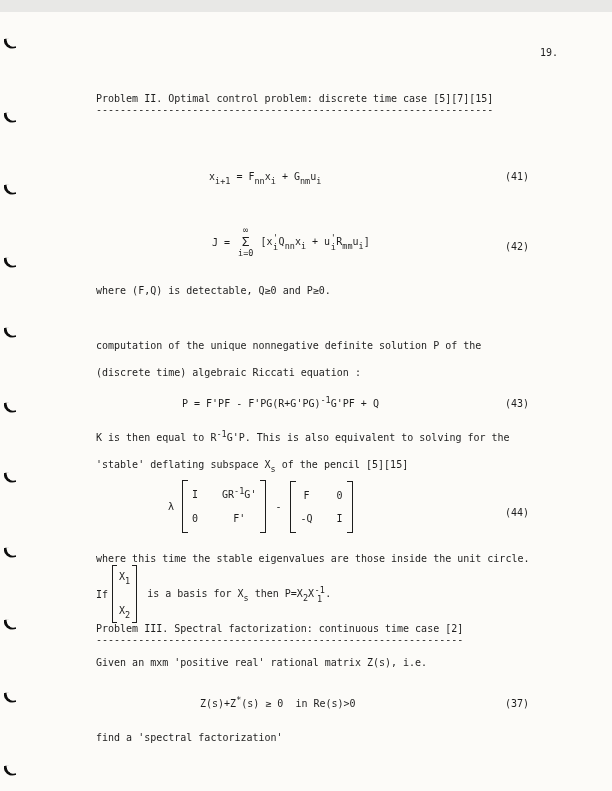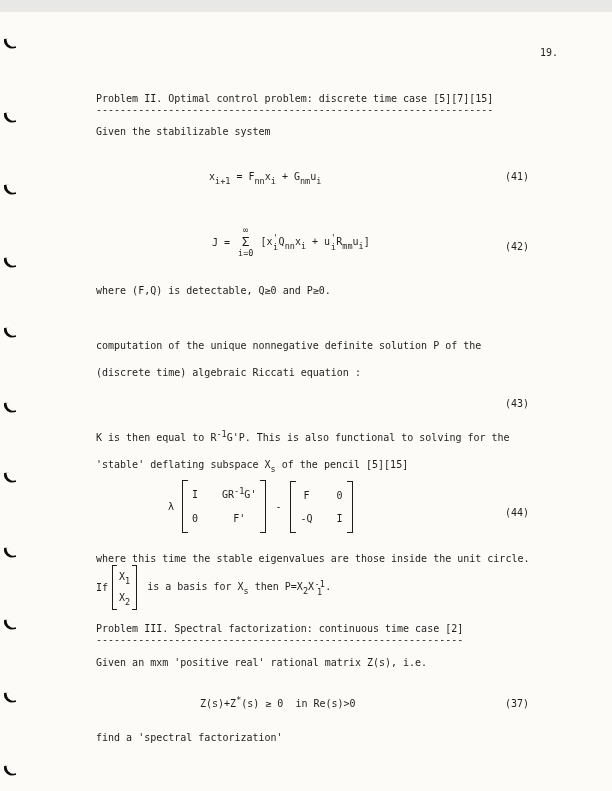--- a/index.html
+++ b/index.html
@@ -31,21 +31,21 @@
   .sum-sym{font-size:13px;}
   .sum-bot{font-size:8.5px;}
   
   .mat{display:inline-grid;grid-template-columns:auto auto;
        column-gap:24px;row-gap:10px;padding:8px 10px;position:relative;
        justify-items:center;}
   .mat::before{content:"";position:absolute;top:0;bottom:0;left:0;width:5px;
        border:1.6px solid #1d1d1d;border-right:none;}
   .mat::after{content:"";position:absolute;top:0;bottom:0;right:0;width:5px;
        border:1.6px solid #1d1d1d;border-left:none;}
-  .vec{display:inline-flex;flex-direction:column;row-gap:7px;
+  .vec{display:inline-flex;flex-direction:column;row-gap:20px;
        padding:5px 7px;position:relative;margin:0 4px;}
   .vec::before{content:"";position:absolute;top:0;bottom:0;left:0;width:4px;
        border:1.5px solid #1d1d1d;border-right:none;}
   .vec::after{content:"";position:absolute;top:0;bottom:0;right:0;width:4px;
        border:1.5px solid #1d1d1d;border-left:none;}
   
   .bm{position:absolute;left:4px;width:9px;height:9px;
       border-left:3.5px solid #0e0e0e;border-bottom:2.5px solid #0e0e0e;
       border-bottom-left-radius:9px;transform:rotate(-6deg);}
 </style>
@@ -63,44 +63,44 @@
   <i class="bm" style="top:460px"></i>
   <i class="bm" style="top:535px"></i>
   <i class="bm" style="top:607px"></i>
   <i class="bm" style="top:680px"></i>
   <i class="bm" style="top:753px"></i>
 
   <div class="ln" style="left:540px;top:34px">19.</div>
 
   <div class="ln" style="left:96px;top:80px">Problem II. Optimal control problem: discrete time case [5][7][15]</div>
   <div class="ln" style="left:96px;top:91px">------------------------------------------------------------------</div>
-  <div class="ln" style="left:96px;top:113px">Given the stabilizable system</div>
 
   <div class="ln" style="left:209px;top:158px"><span class="sg-t">x</span><span class="sg-b">i+1</span><span class="sg-t"> = F</span><span class="sg-b">nn</span><span class="sg-t">x</span><span class="sg-b">i</span><span class="sg-t"> + G</span><span class="sg-b">nm</span><span class="sg-t">u</span><span class="sg-b">i</span></div>
   <div class="eqnum" style="left:505px;top:158px">(41)</div>
 
 
   <div class="eqrow" style="left:212px;top:214px">
     <span>J =</span>
     <span class="sum">
       <span class="sum-top">∞</span>
       <span class="sum-sym">Σ</span>
       <span class="sum-bot">i=0</span>
     </span>
     <span><span class="sg-t">[x</span><span class="stk"><span>'</span><span>i</span></span><span class="sg-t">Q</span><span class="sg-b">nn</span><span class="sg-t">x</span><span class="sg-b">i</span><span class="sg-t"> + u</span><span class="stk"><span>'</span><span>i</span></span><span class="sg-t">R</span><span class="sg-b">mm</span><span class="sg-t">u</span><span class="sg-b">i</span><span class="sg-t">]</span></span>
   </div>
   <div class="eqnum" style="left:505px;top:228px">(42)</div>
 
   <div class="ln" style="left:96px;top:272px">where (F,Q) is detectable, Q≥0 and P≥0.</div>
   <div class="ln" style="left:96px;top:354px">(discrete time) algebraic Riccati equation :</div>
   <div class="ln" style="left:96px;top:327px">computation of the unique nonnegative definite solution P of the</div>
 
+  <div class="ln" style="left:182px;top:385px"><span class="sg-t">P = F'PF - F'PG(R+G'PG)</span><span class="sg-p">-1</span><span class="sg-t">G'PF + Q</span></div>
   <div class="eqnum" style="left:505px;top:385px">(43)</div>
 
-  <div class="ln" style="left:96px;top:419px"><span class="sg-t">K is then equal to R</span><span class="sg-p">-1</span><span class="sg-t">G'P. This is also functional to solving for the</span></div>
+  <div class="ln" style="left:96px;top:419px"><span class="sg-t">K is then equal to R</span><span class="sg-p">-1</span><span class="sg-t">G'P. This is also equivalent to solving for the</span></div>
   <div class="ln" style="left:96px;top:446px"><span class="sg-t">'stable' deflating subspace X</span><span class="sg-b">s</span><span class="sg-t"> of the pencil [5][15]</span></div>
 
   <div class="eqrow" style="left:168px;top:468px">
     <span style="margin-right:8px">λ</span>
     <span class="mat">
       <span><span class="sg-t">I</span></span>
       <span><span class="sg-t">GR</span><span class="sg-p">-1</span><span class="sg-t">G'</span></span>
       <span><span class="sg-t">0</span></span>
       <span><span class="sg-t">F'</span></span>
     </span>

